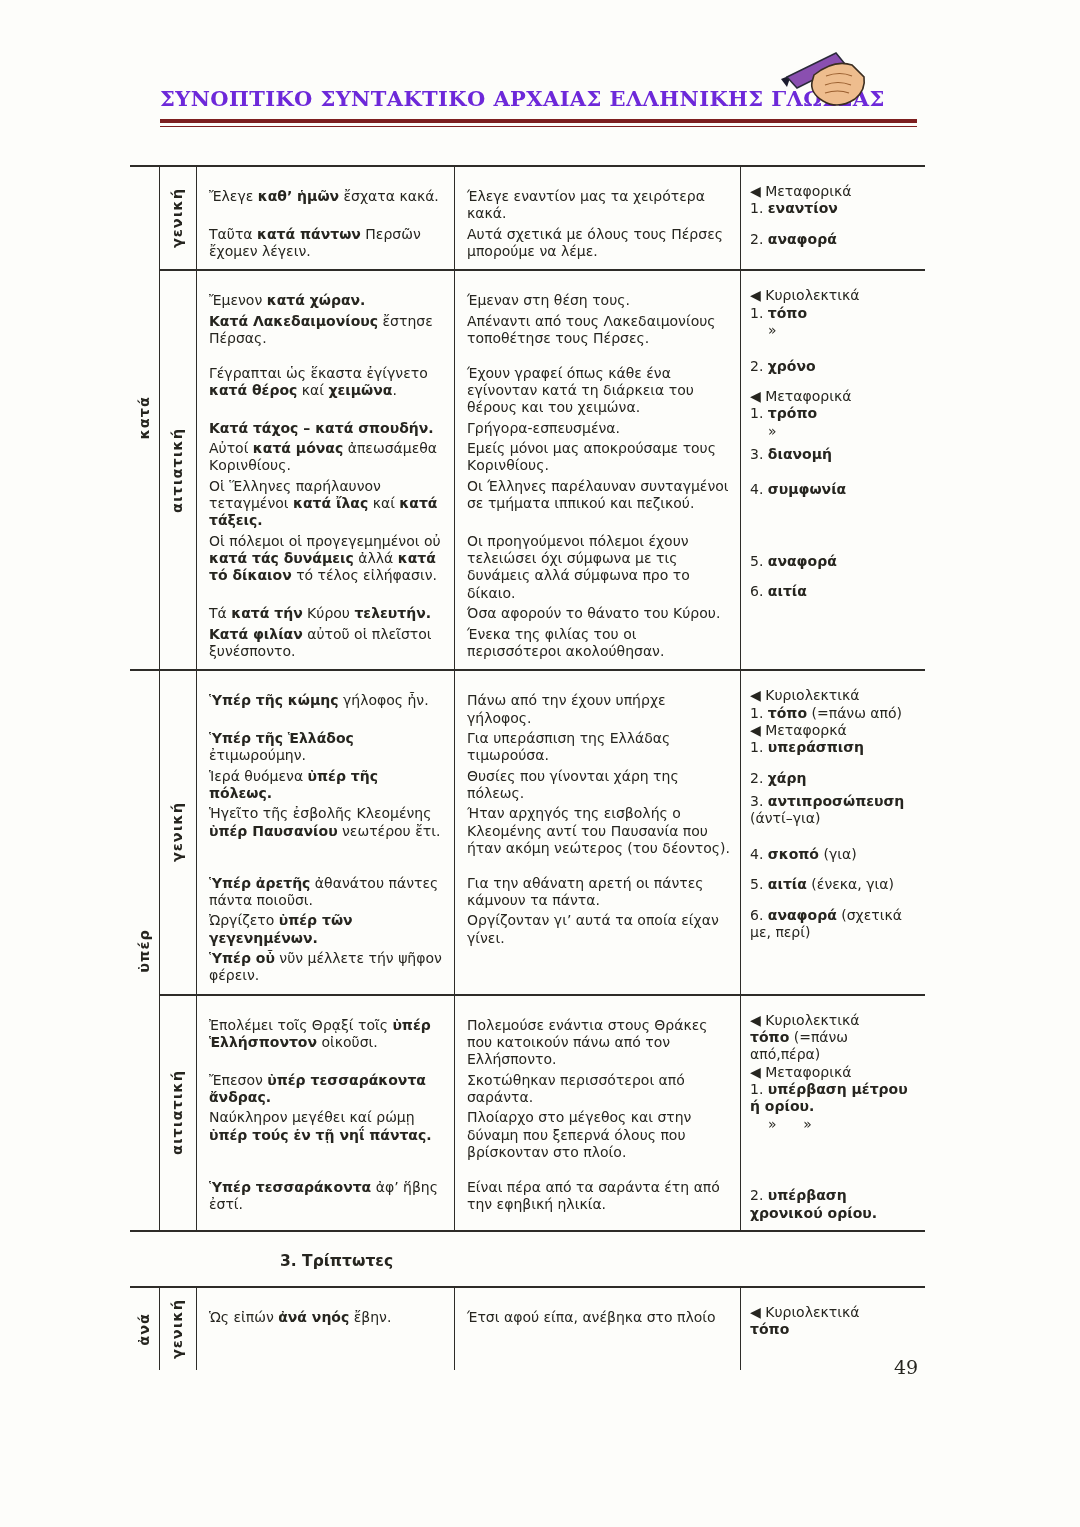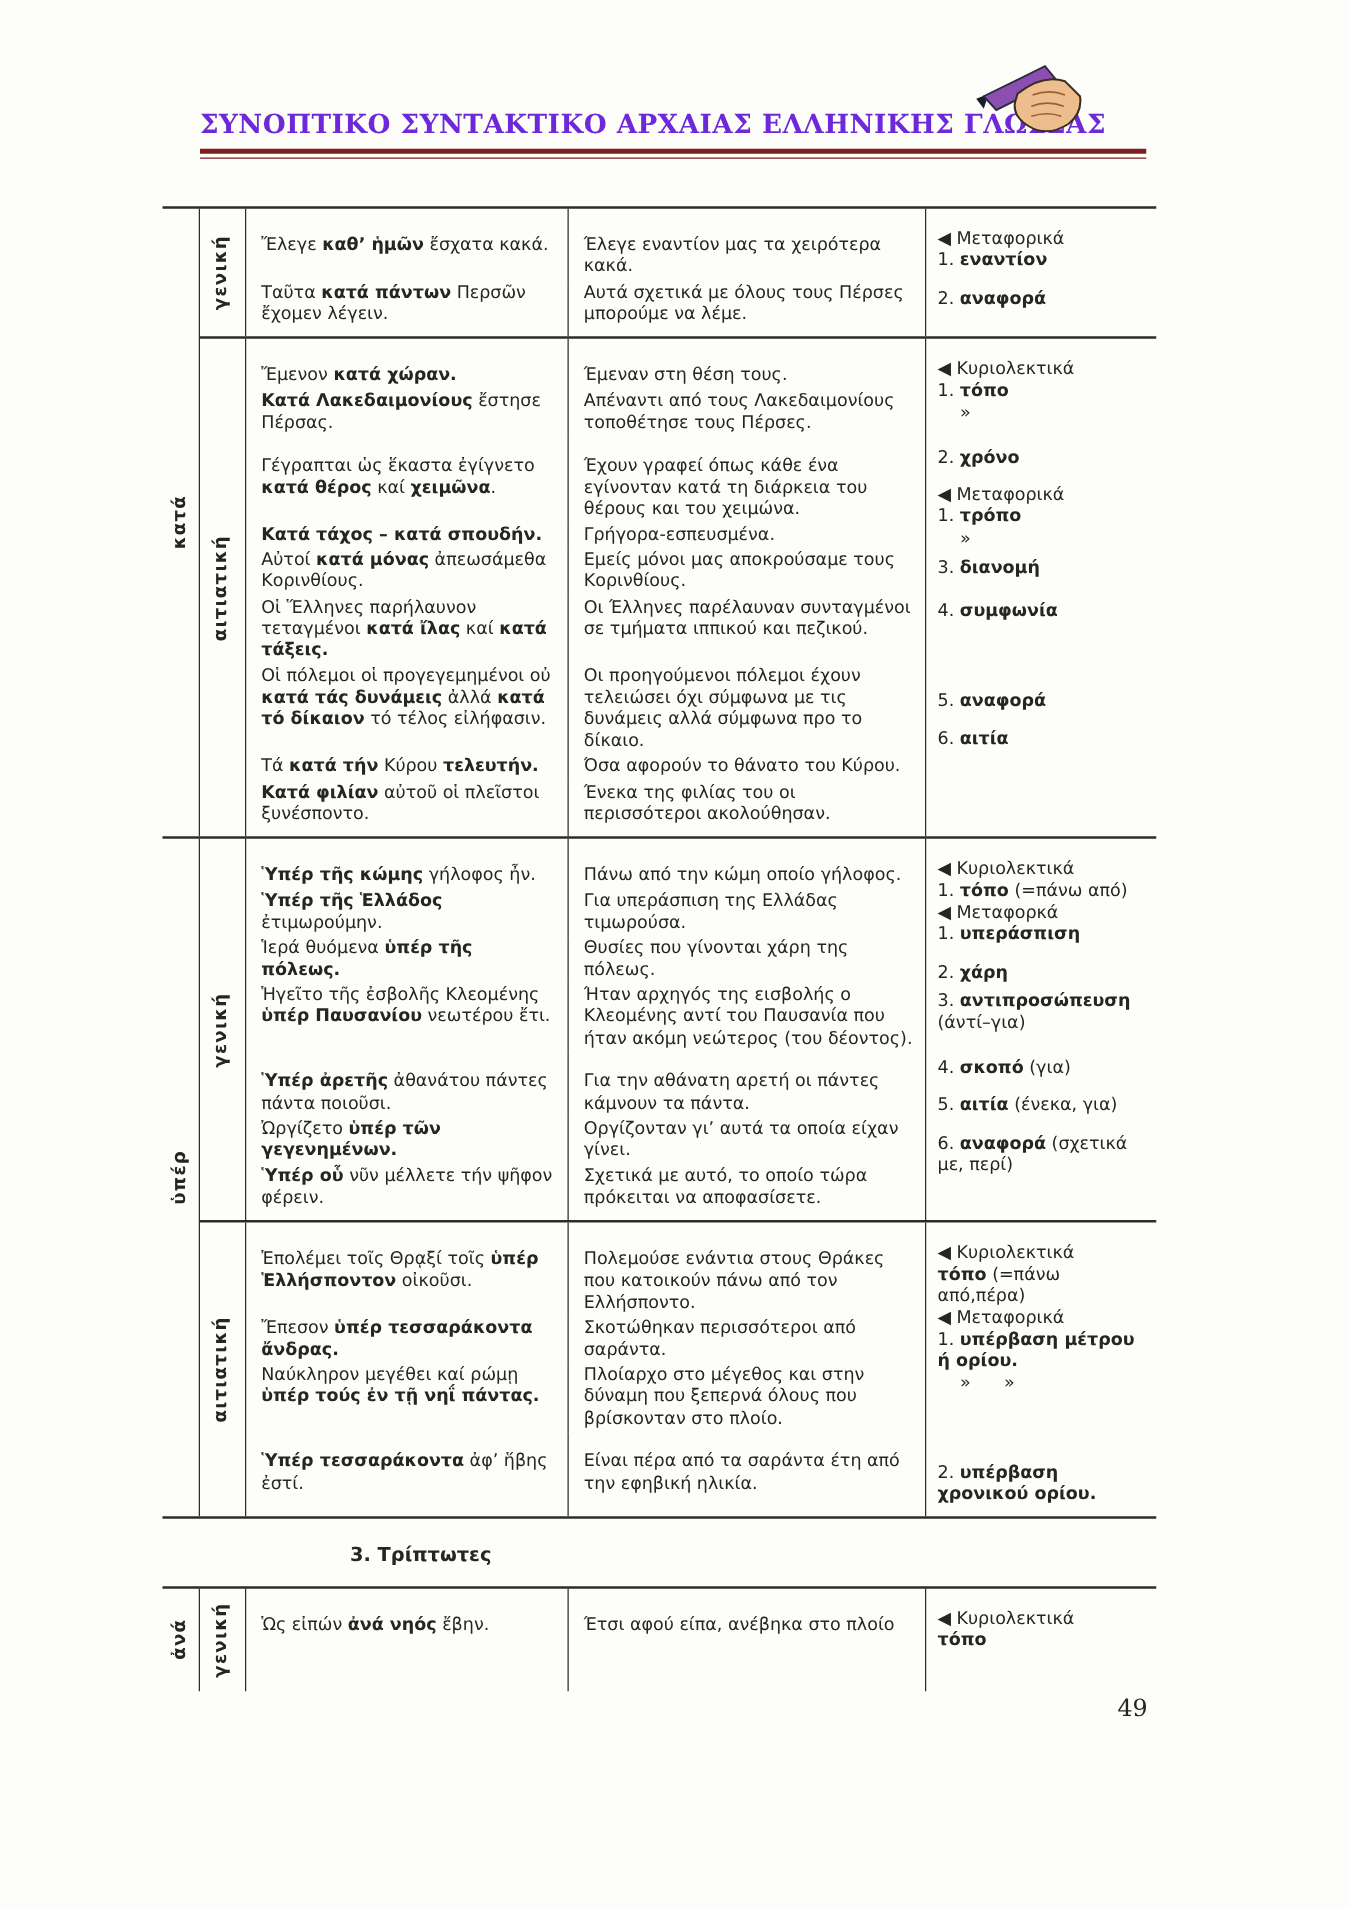--- a/index.html
+++ b/index.html
@@ -160,21 +160,21 @@
           <span class="vtext">ὑπέρ</span>
         </div>
         <div class="groups">
           <div class="group">
             <div class="case-col">
               <span class="vtext">γενική</span>
             </div>
             <div class="pairs">
               <div class="pair">
                 <div class="cell ancient"><b>Ὑπέρ τῆς κώμης</b> γήλοφος ἦν.</div>
-                <div class="cell modern">Πάνω από την κώμη οποίο γήλοφος.</div>
+                <div class="cell modern">Πάνω από την έχουν υπήρχε γήλοφος.</div>
               </div>
               <div class="pair">
                 <div class="cell ancient"><b>Ὑπέρ τῆς Ἑλλάδος</b> ἐτιμωρούμην.</div>
                 <div class="cell modern">Για υπεράσπιση της Ελλάδας τιμωρούσα.</div>
               </div>
               <div class="pair">
                 <div class="cell ancient">Ἱερά θυόμενα <b>ὑπέρ τῆς πόλεως.</b></div>
                 <div class="cell modern">Θυσίες που γίνονται χάρη της πόλεως.</div>
               </div>
               <div class="pair">
@@ -184,21 +184,20 @@
               <div class="pair gap">
                 <div class="cell ancient"><b>Ὑπέρ ἀρετῆς</b> ἀθανάτου πάντες πάντα ποιοῦσι.</div>
                 <div class="cell modern">Για την αθάνατη αρετή οι πάντες κάμνουν τα πάντα.</div>
               </div>
               <div class="pair">
                 <div class="cell ancient">Ὠργίζετο <b>ὑπέρ τῶν γεγενημένων.</b></div>
                 <div class="cell modern">Οργίζονταν γι’ αυτά τα οποία είχαν γίνει.</div>
               </div>
               <div class="pair">
                 <div class="cell ancient"><b>Ὑπέρ οὗ</b> νῦν μέλλετε τήν ψῆφον φέρειν.</div>
-                <div class="cell modern">Σχετικά με αυτό, το οποίο τώρα πρόκειται να αποφασίσετε.</div>
               </div>
             </div>
             <div class="notes">
               <div class="note">◀ Κυριολεκτικά</div>
               <div class="note">1. <b>τόπο</b> (=πάνω από)</div>
               <div class="note">◀ Μεταφορκά</div>
               <div class="note">1. <b>υπεράσπιση</b></div>
               <div class="note n-mt-m">2. <b>χάρη</b></div>
               <div class="note n-mt-s">3. <b>αντιπροσώπευση</b> (άντί–για)</div>
               <div class="note n-mt-l">4. <b>σκοπό</b> (για)</div>

